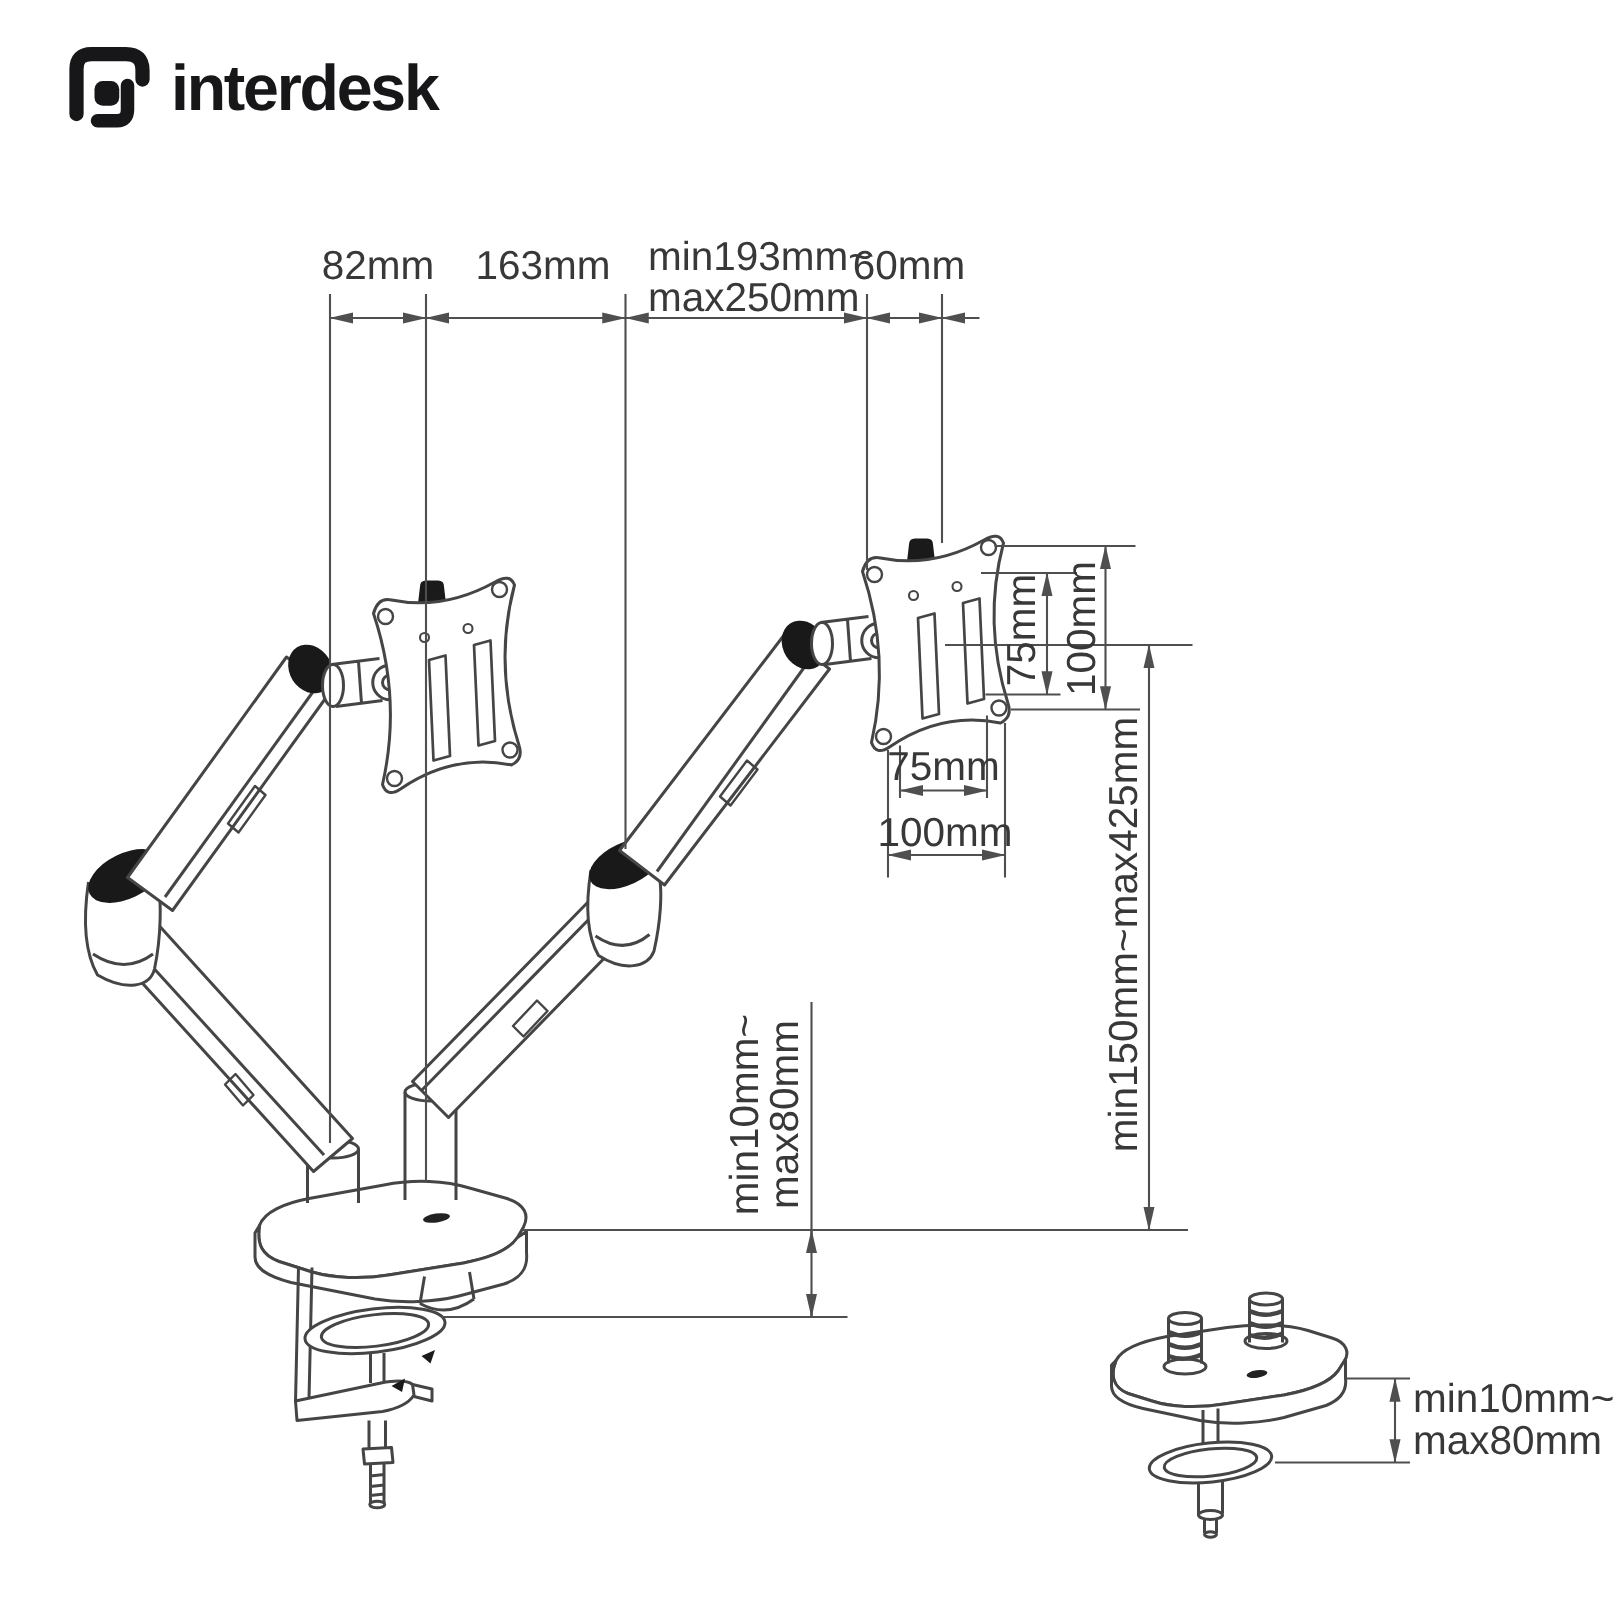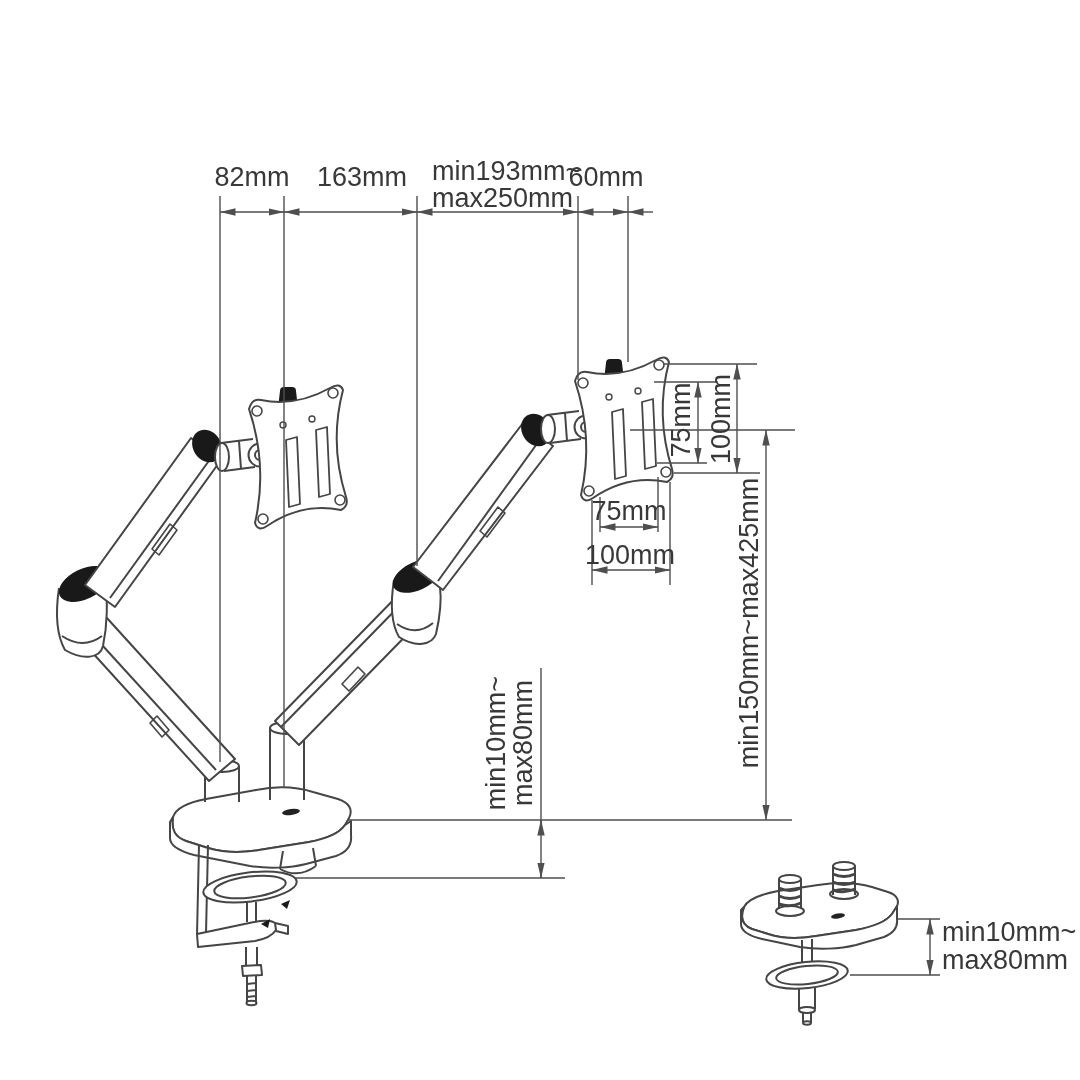--- a/index.html
+++ b/index.html
@@ -9,20 +9,28 @@
   .logo-text{font-size:43px;font-weight:bold;letter-spacing:-1.5px;color:#17171a;line-height:58px;}
   svg.drawing{position:absolute;left:0;top:0;width:1080px;height:1080px;}
   svg text{font-family:"Liberation Sans", sans-serif;fill:#383838;}
   .dimtxt{font-size:27px;}
 </style>
 </head>
 <body>
 
 <div class="canvas">
 
+  <header class="logo">
+    <svg width="58" height="58" viewBox="0 0 58 58">
+      <path d="M 9,46 V 16 Q 9,6 19,6 H 42 Q 53,6 53,17 V 23" fill="none" stroke="#17171a" stroke-width="9.5" stroke-linecap="round"></path>
+      <path d="M 23,50.5 H 36 Q 43,50.5 43,43 V 27" fill="none" stroke="#17171a" stroke-width="9" stroke-linecap="round"></path>
+      <rect x="21" y="24" width="16.5" height="16.5" rx="5.5" fill="#17171a"></rect>
+    </svg>
+    <span class="logo-text">interdesk</span>
+  </header>
 
   <svg class="drawing" viewBox="0 0 1080 1080">
     <defs>
       <marker id="arw" viewBox="0 0 16 9" markerWidth="16" markerHeight="9" refX="15.5" refY="4.5" orient="auto-start-reverse" markerUnits="userSpaceOnUse">
         <path d="M16,4.5 L0,0.8 L0,8.2 Z" fill="#4f4f4f"></path>
       </marker>
 
       <g id="vesa-plate-unit" stroke="#454545" stroke-width="2" fill="none" stroke-linejoin="round">
 
         <path d="M280,391 Q280,387 284,387 L292,387 Q296,387 296,391 L298,408 L278,408 Z" fill="#1a1a1a" stroke="none"></path>

